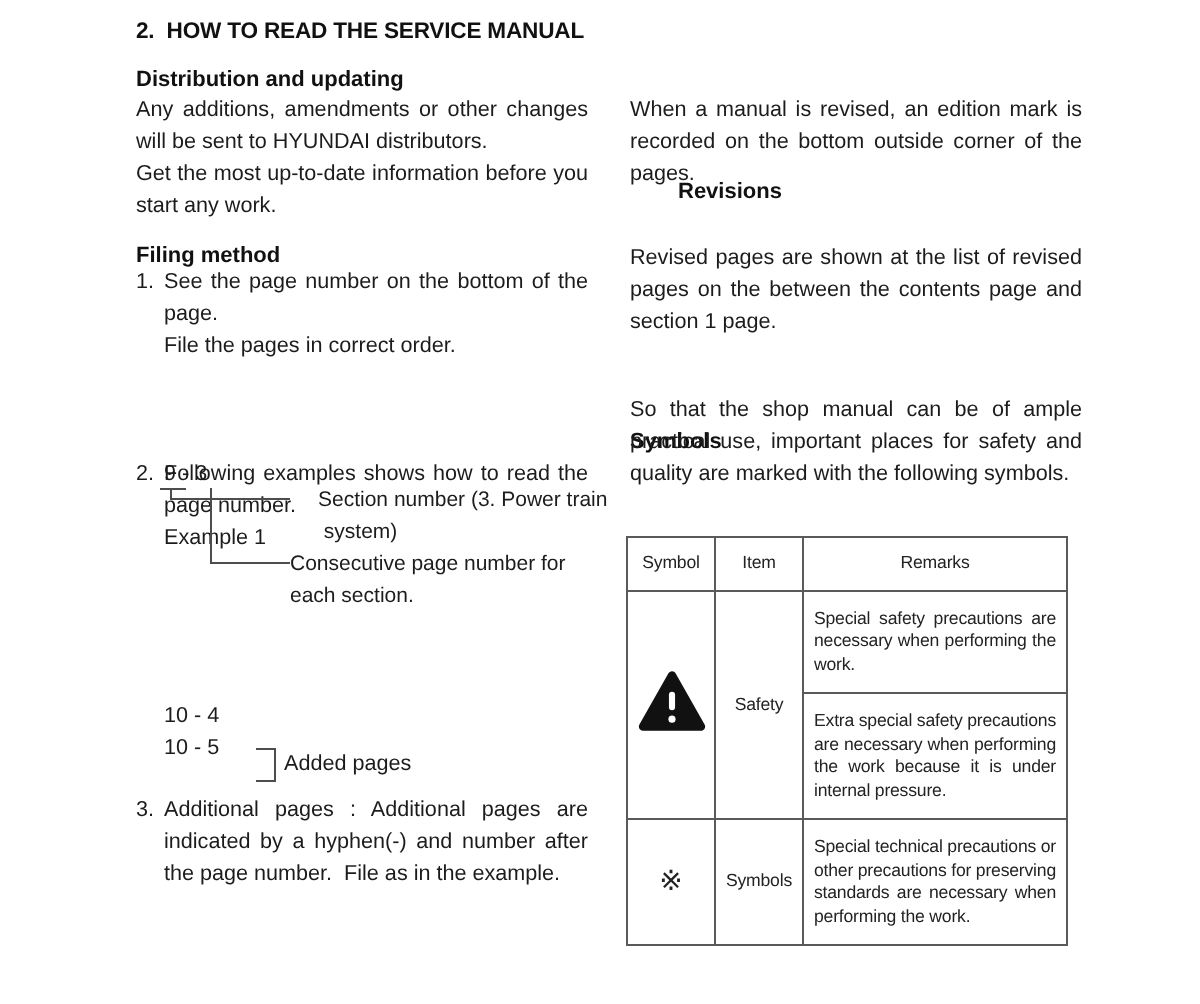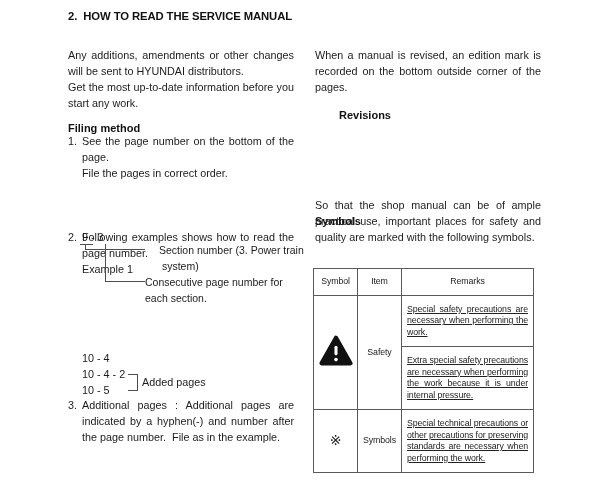--- a/index.html
+++ b/index.html
@@ -14,30 +14,31 @@
   .li .num{position:absolute;left:0;top:0;font-size:10.8px;line-height:16px;}
   .code{font-size:10.8px;line-height:16px;white-space:pre;}
   .dline{position:absolute;background:#4d4d4d;}
   .dlabel{position:absolute;font-size:10.5px;line-height:16px;white-space:pre-line;}
   table.sym{border-collapse:collapse;width:220px;table-layout:fixed;}
   table.sym td,table.sym th{border:1px solid #5a5a5a;vertical-align:middle;
         font-size:8.8px;line-height:11.5px;letter-spacing:-0.1px;font-weight:normal;color:#222;}
   th.hcell{font-size:9.3px;text-align:center;height:22px;padding:2px;}
   td.scell{text-align:center;}
   td.icell{text-align:center;font-size:9.5px;letter-spacing:0;}
-  td.rcell{text-align:justify;padding:5px 5px;text-decoration:underline;}
+  td.rcell{text-align:justify;padding:5px 5px;}
   .colw-sym{width:44px;}.colw-item{width:44px;}.colw-rem{width:132px;}
 </style>
 </head>
 <body>
 
 <div class="page">
 
   <div class="blk title" style="left:68px;top:10px;">2.&nbsp; HOW TO READ THE SERVICE MANUAL</div>
 
+  <div class="blk head" style="left:68px;top:33px;">Distribution and updating</div>
   <p class="blk body" style="left:68px;top:47px;width:226px;">Any additions, amendments or other changes will be sent to HYUNDAI distributors.
 Get the most up-to-date information before you start any work.</p>
 
   <div class="blk head" style="left:68px;top:121px;">Filing method</div>
 
   <div class="blk li" style="left:68px;top:133px;">
     <span class="num">1.</span>
     <p class="body">See the page number on the bottom of the page.
 File the pages in correct order.</p>
   </div>
@@ -61,31 +62,31 @@
 each section.</div>
   </div>
 
   <div class="blk li" style="left:68px;top:301px;">
     <span class="num">3.</span>
     <p class="body">Additional pages : Additional pages are indicated by a hyphen(-) and number after the page number.&nbsp; File as in the example.</p>
   </div>
 
   <div class="blk" style="left:82px;top:350px;width:180px;height:66px;">
     <div class="code">10 - 4</div>
-    <div class="code">10 - 4 - 2</div>
     <div class="code">10 - 5</div>
     <div class="dline" style="left:46px;top:24px;width:9px;height:1px;"></div>
     <div class="dline" style="left:55px;top:24px;width:1px;height:17px;"></div>
     <div class="dline" style="left:46px;top:40px;width:9px;height:1px;"></div>
     <div class="dlabel" style="left:60px;top:24px;white-space:nowrap;font-size:10.8px;">Added pages</div>
   </div>
 
   <p class="blk body" style="left:315px;top:47px;width:226px;">When a manual is revised, an edition mark is recorded on the bottom outside corner of the pages.</p>
 
-  <div class="blk head" style="left:315px;top:108px;padding-left:24px;">Revisions</div>
+  <div class="blk head" style="left:315px;top:89px;padding-left:24px;">Revisions</div>
+  <p class="blk body" style="left:315px;top:121px;width:226px;">Revised pages are shown at the list of revised pages on the between the contents page and section 1 page.</p>
 
   <div class="blk head" style="left:315px;top:182px;margin-top:32px;">Symbols</div>
   <p class="blk body" style="left:315px;top:197px;width:226px;">So that the shop manual can be of ample practical use, important places for safety and quality are marked with the following symbols.</p>
 
   <div class="blk" style="left:313px;top:268px;">
     <table class="sym">
       <colgroup>
           <col class="colw-sym">
           <col class="colw-item">
           <col class="colw-rem">

